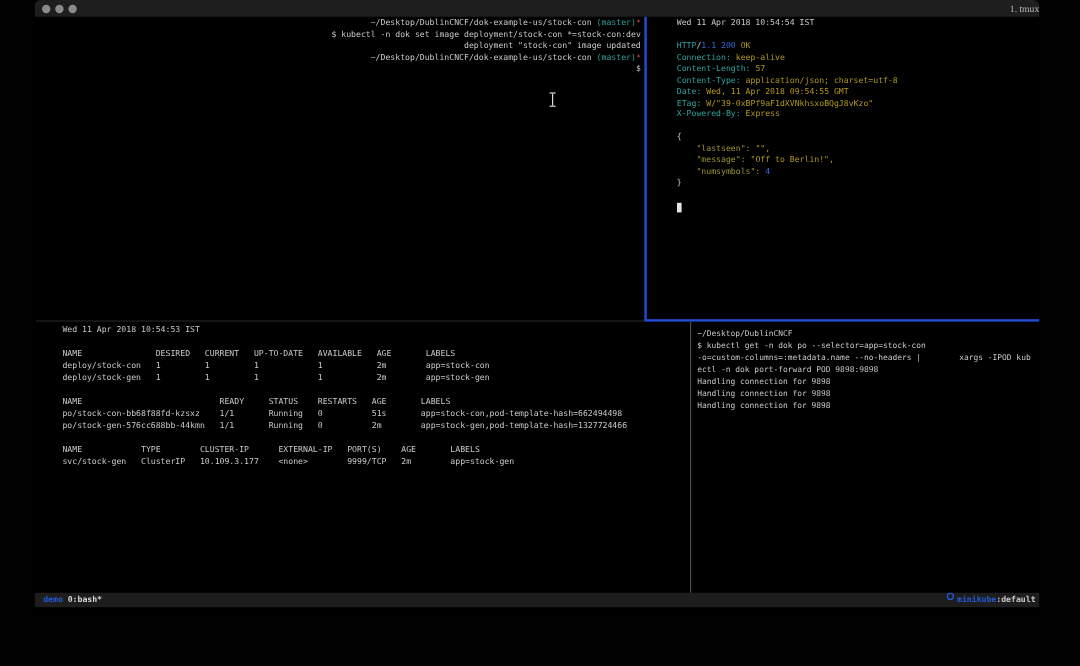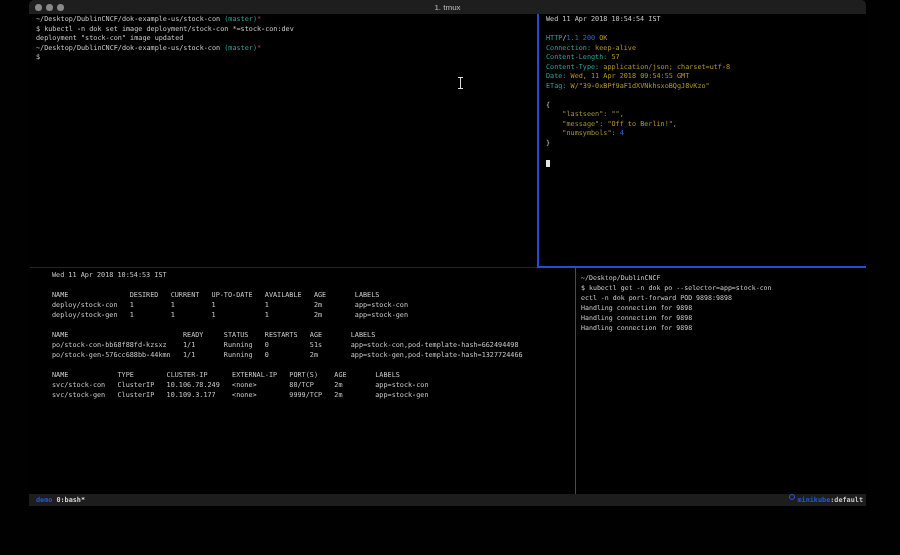--- a/index.html
+++ b/index.html
@@ -2,30 +2,30 @@
 <html><head>
 <meta charset="utf-8">
 <style>
   html,body{margin:0;padding:0;background:#000;}
   .canvas{position:relative;width:900px;height:555px;background:#010101;overflow:hidden;
           font-family:"DejaVu Sans Mono",monospace;}
   .window{position:absolute;left:29px;top:0;width:837px;height:512px;background:#000;border-radius:5px 5px 2px 2px;}
   .titlebar{position:absolute;left:29px;top:0;width:837px;height:14px;background:#1e1e1e;border-radius:5px 5px 0 0;}
   .lights{position:absolute;left:6px;top:4px;display:flex;gap:4px;}
   .light{width:7px;height:7px;border-radius:50%;background:#8a8a8a;display:inline-block;}
-  .wtitle{position:absolute;left:0;top:3px;width:100%;text-align:center;color:#bdbdbd;
-          font-family:Liberation Sans, sans-serif;font-size:8px;line-height:9px;}
+  .wtitle{position:absolute;left:0;top:3px;width:100%;text-align:right;color:#bdbdbd;
+          font-family:Liberation Serif, serif;font-size:8px;line-height:9px;}
 
   
   .pane{position:absolute;margin:0;white-space:normal;overflow:hidden;color:#c8c8c8;
         font-family:"DejaVu Sans Mono",monospace;font-size:6.8px;}
   .ln{white-space:pre;}
-  .tl{left:36px;top:15px;width:498px;height:250px;}
+  .tl{left:36px;top:15px;width:498px;height:250px;text-align:right;}
   .tl .ln{height:9.5px;line-height:9.5px;}
-  .tr{left:546px;top:15px;width:320px;height:250px;}
+  .tr{left:564px;top:15px;width:320px;height:250px;}
   .tr .ln{height:9.5px;line-height:9.5px;}
   .bl{left:36px;top:270px;width:534px;height:220px;}
   .bl .ln{height:10px;line-height:10px;padding-left:16px;}
   .br{left:581px;top:273px;width:283px;height:218px;font-size:6.6px;}
   .br .ln{height:10px;line-height:10px;}
 
   
   .w{color:#c8c8c8;}
   .cyan{color:#2aa39b;}
   .red{color:#c7473b;}
@@ -85,20 +85,21 @@
 
   <pre class="pane tr">
       <div class="ln"><span class="w">Wed 11 Apr 2018 10:54:54 IST</span></div>
       <div class="ln"></div>
       <div class="ln"><span class="cyan">HTTP</span><span class="w">/</span><span class="blu">1.1</span> <span class="blu">200</span> <span class="yel">OK</span></div>
       <div class="ln"><span class="cyan">Connection:</span> <span class="yel">keep-alive</span></div>
       <div class="ln"><span class="cyan">Content-Length:</span> <span class="yel">57</span></div>
       <div class="ln"><span class="cyan">Content-Type:</span> <span class="yel">application/json; charset=utf-8</span></div>
       <div class="ln"><span class="cyan">Date:</span> <span class="yel">Wed, 11 Apr 2018 09:54:55 GMT</span></div>
       <div class="ln"><span class="cyan">ETag:</span> <span class="yel">W/"39-0xBPf9aF1dXVNkhsxoBQgJ8vKzo"</span></div>
+      <div class="ln"><span class="cyan">X-Powered-By:</span> <span class="yel">Express</span></div>
       <div class="ln"></div>
       <div class="ln"><span class="w">{</span></div>
       <div class="ln"><span class="key">    "lastseen":</span><span class="yel"> "",</span></div>
       <div class="ln"><span class="key">    "message":</span><span class="yel"> "Off to Berlin!",</span></div>
       <div class="ln"><span class="key">    "numsymbols":</span><span class="blu"> 4</span></div>
       <div class="ln"><span class="w">}</span></div>
       <div class="ln"></div>
       <div class="ln"><span class="cursor"></span></div>
     </pre>
 
@@ -107,27 +108,27 @@
       <div class="ln"></div>
       <div class="ln"><span class="w">NAME               DESIRED   CURRENT   UP-TO-DATE   AVAILABLE   AGE       LABELS</span></div>
       <div class="ln"><span class="w">deploy/stock-con   1         1         1            1           2m        app=stock-con</span></div>
       <div class="ln"><span class="w">deploy/stock-gen   1         1         1            1           2m        app=stock-gen</span></div>
       <div class="ln"></div>
       <div class="ln"><span class="w">NAME                            READY     STATUS    RESTARTS   AGE       LABELS</span></div>
       <div class="ln"><span class="w">po/stock-con-bb68f88fd-kzsxz    1/1       Running   0          51s       app=stock-con,pod-template-hash=662494498</span></div>
       <div class="ln"><span class="w">po/stock-gen-576cc688bb-44kmn   1/1       Running   0          2m        app=stock-gen,pod-template-hash=1327724466</span></div>
       <div class="ln"></div>
       <div class="ln"><span class="w">NAME            TYPE        CLUSTER-IP      EXTERNAL-IP   PORT(S)    AGE       LABELS</span></div>
-      <div class="ln"><span class="w">svc/stock-con   ClusterIP   10.106.78.249   &lt;none&gt;        80/TCP     2m        app=stock-con</span></div>
       <div class="ln"><span class="w">svc/stock-gen   ClusterIP   10.109.3.177    &lt;none&gt;        9999/TCP   2m        app=stock-gen</span></div>
     </pre>
 
   <pre class="pane br">
       <div class="ln"><span class="w">~/Desktop/DublinCNCF</span></div>
       <div class="ln"><span class="w">$ kubectl get -n dok po --selector=app=stock-con</span></div>
+      <div class="ln"><span class="w">-o=custom-columns=:metadata.name --no-headers |        xargs -IPOD kub</span></div>
       <div class="ln"><span class="w">ectl -n dok port-forward POD 9898:9898</span></div>
       <div class="ln"><span class="w">Handling connection for 9898</span></div>
       <div class="ln"><span class="w">Handling connection for 9898</span></div>
       <div class="ln"><span class="w">Handling connection for 9898</span></div>
     </pre>
 
   <div class="vdiv-top"></div>
   <div class="hdiv-right"></div>
   <div class="hdiv-left"></div>
   <div class="vdiv-bottom"></div>

